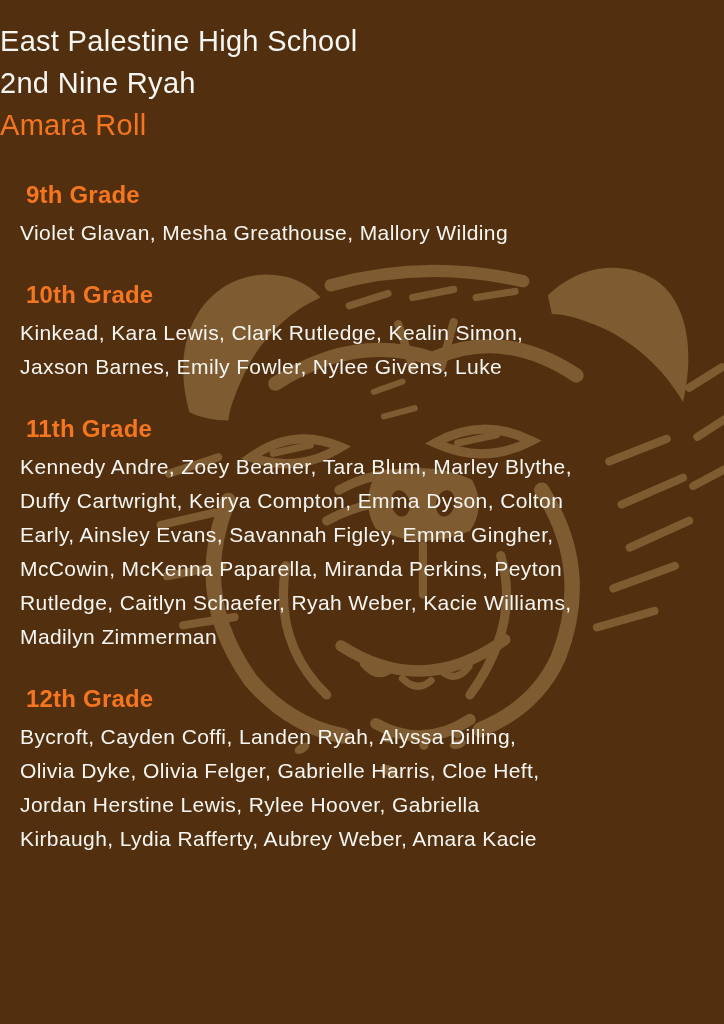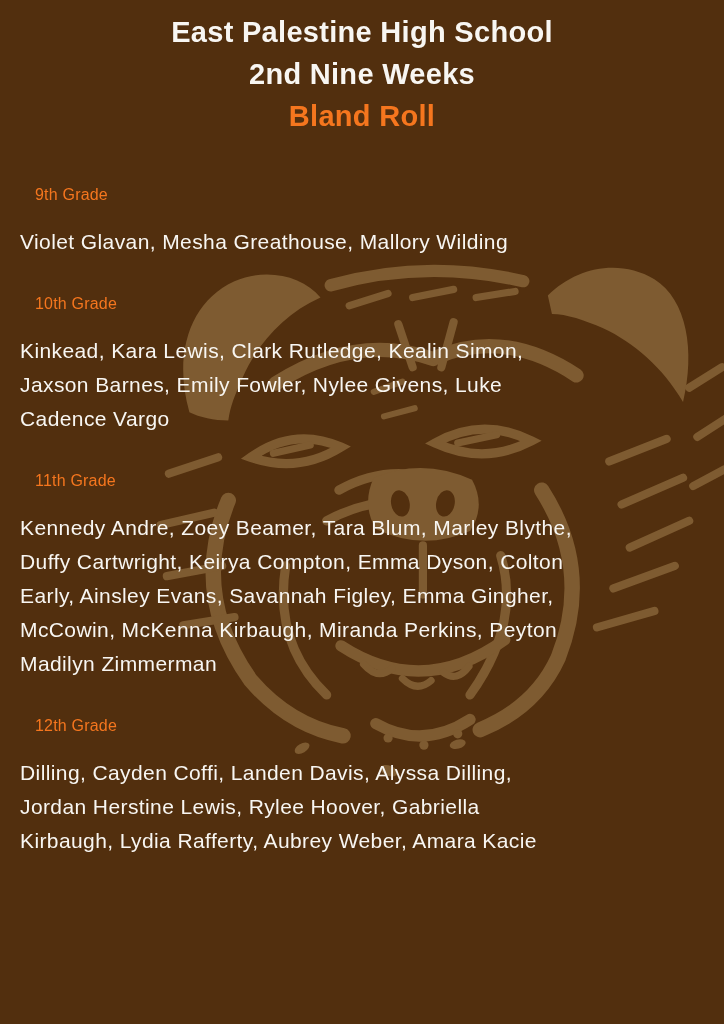--- a/index.html
+++ b/index.html
@@ -12,37 +12,37 @@
   }
   .watermark{
     position:absolute;left:130px;top:256px;
     width:594px;height:544px;
     color:var(--watermark,#7E5B31);
     pointer-events:none;
   }
   .bgfill{fill:var(--background,#522F0E);}
   .poster-header{
     position:relative;z-index:2;
-    padding-top:11px;
-    text-align:center;
-    font-weight:700;
+    padding-top:20px;
+    text-align:left;
+    font-weight:400;
     font-size:29px;line-height:42px;
     letter-spacing:0.3px;
     color:var(--text,#F8F6F2);
   }
   .subtitle{color:var(--accent,#F5761E);}
   .content{
     position:relative;z-index:2;
     padding:28px 20px 0 20px;
   }
   .grade-section + .grade-section{margin-top:30px;}
   .grade-heading{
-    margin:15px;
-    font-size:16px;line-height:30px;
-    font-weight:400;
+    margin:6px;
+    font-size:24px;line-height:30px;
+    font-weight:700;
     letter-spacing:0.2px;
     color:var(--accent,#F5761E);
   }
   .name-line{
     font-size:21px;line-height:34px;
     letter-spacing:0.4px;
     white-space:nowrap;
     color:var(--text,#F8F6F2);
   }
 </style>
@@ -94,56 +94,57 @@
       <ellipse fill="currentColor" stroke="none" cx="320" cy="476" rx="8" ry="4.5" transform="rotate(-15 320 476)"></ellipse>
 
       <path stroke-width="8" d="M468,200 L524,178 M480,242 L540,216 M488,284 L546,258 M472,324 L532,302 M456,362 L512,346"></path>
       <path stroke-width="8" d="M546,128 L578,108 M554,176 L582,158 M550,224 L580,208"></path>
       <path stroke-width="8" d="M38,212 L86,196 M30,262 L82,250 M36,312 L90,302 M52,360 L102,352"></path>
     </g>
   </svg>
 
   <header class="poster-header">
     <div>East Palestine High School</div>
-    <div>2nd Nine Weeks</div>
-    <div class="subtitle">Bland Roll</div>
+    <div>2nd Nine Ryah</div>
+    <div class="subtitle">Amara Roll</div>
   </header>
 
   <main class="content">
 
     <section class="grade-section">
       <h2 class="grade-heading">9th Grade</h2>
       <div>
         <div class="name-line">Violet Glavan, Mesha Greathouse, Mallory Wilding</div>
       </div>
     </section>
 
     <section class="grade-section">
       <h2 class="grade-heading">10th Grade</h2>
       <div>
         <div class="name-line">Kinkead, Kara Lewis, Clark Rutledge, Kealin Simon,</div>
         <div class="name-line">Jaxson Barnes, Emily Fowler, Nylee Givens, Luke</div>
-        <div class="name-line">Cadence Vargo</div>
       </div>
     </section>
 
     <section class="grade-section">
       <h2 class="grade-heading">11th Grade</h2>
       <div>
         <div class="name-line">Kennedy Andre, Zoey Beamer, Tara Blum, Marley Blythe,</div>
         <div class="name-line">Duffy Cartwright, Keirya Compton, Emma Dyson, Colton</div>
         <div class="name-line">Early, Ainsley Evans, Savannah Figley, Emma Gingher,</div>
-        <div class="name-line">McCowin, McKenna Kirbaugh, Miranda Perkins, Peyton</div>
+        <div class="name-line">McCowin, McKenna Paparella, Miranda Perkins, Peyton</div>
+        <div class="name-line">Rutledge, Caitlyn Schaefer, Ryah Weber, Kacie Williams,</div>
         <div class="name-line">Madilyn Zimmerman</div>
       </div>
     </section>
 
     <section class="grade-section">
       <h2 class="grade-heading">12th Grade</h2>
       <div>
-        <div class="name-line">Dilling, Cayden Coffi, Landen Davis, Alyssa Dilling,</div>
+        <div class="name-line">Bycroft, Cayden Coffi, Landen Ryah, Alyssa Dilling,</div>
+        <div class="name-line">Olivia Dyke, Olivia Felger, Gabrielle Harris, Cloe Heft,</div>
         <div class="name-line">Jordan Herstine Lewis, Rylee Hoover, Gabriella</div>
         <div class="name-line">Kirbaugh, Lydia Rafferty, Aubrey Weber, Amara Kacie</div>
       </div>
     </section>
 
   </main>
 </div>
 
 </body></html>

